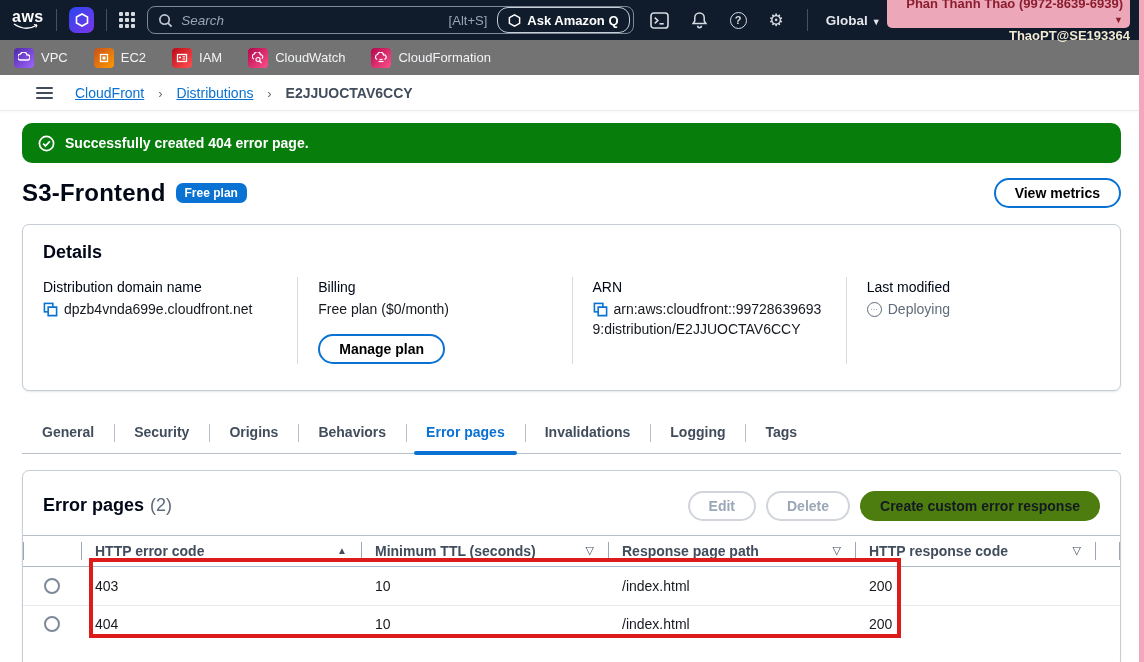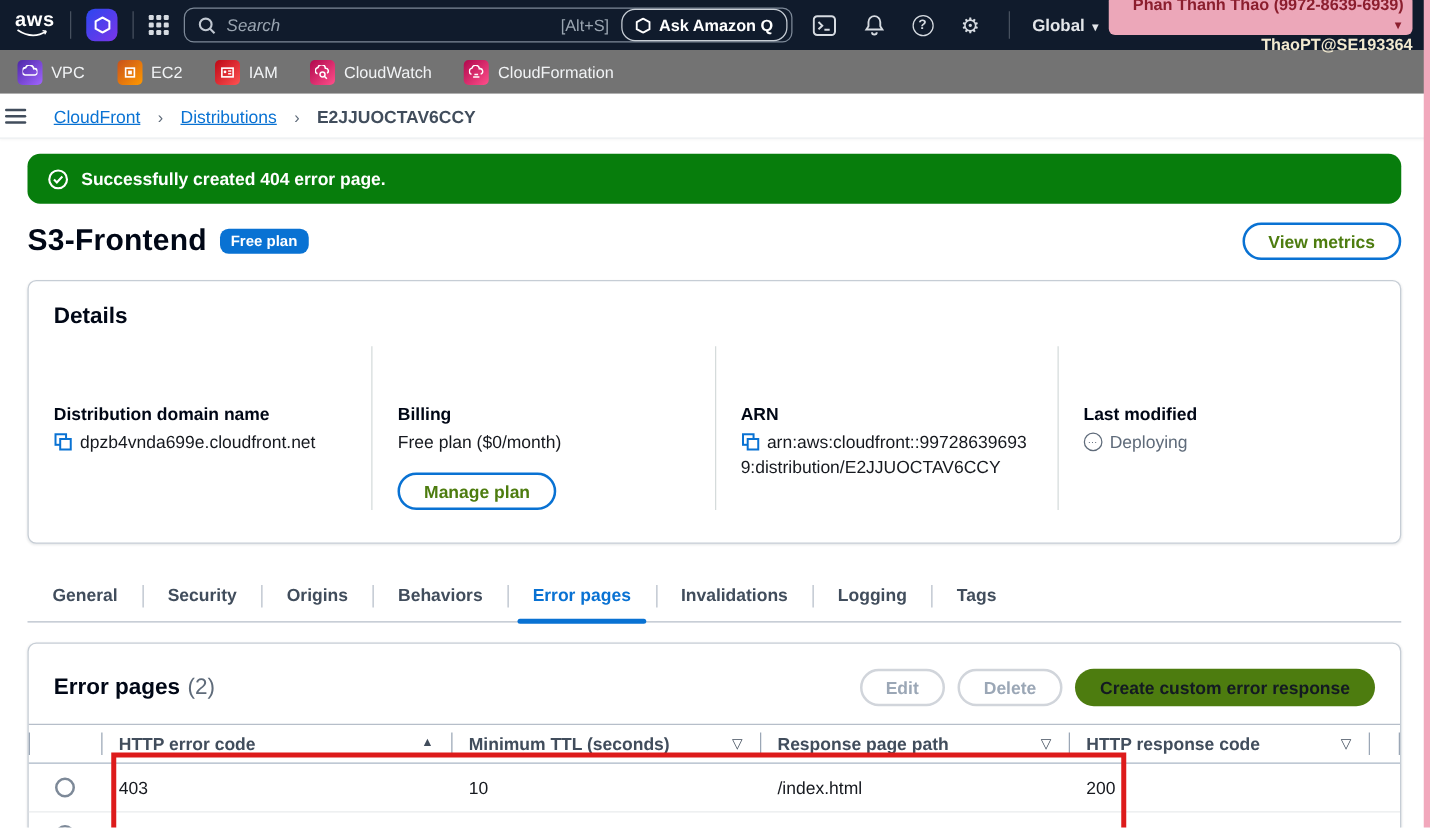--- a/index.html
+++ b/index.html
@@ -38,49 +38,49 @@
   .favbar { height:35px; background:#737373; display:flex; align-items:center; padding:0 14px; gap:26px; }
   .fav-item { display:flex; align-items:center; gap:7px; color:#f1f3f5; font-size:13px; cursor:pointer; }
   .fav-ic { width:20px; height:20px; border-radius:4px; display:flex; align-items:center; justify-content:center; }
   .ic-vpc { background:linear-gradient(135deg,#4d27a8,#a166ff); }
   .ic-ec2 { background:linear-gradient(135deg,#c8511b,#ff9900); }
   .ic-iam { background:linear-gradient(135deg,#bd0816,#ff5252); }
   .ic-cw  { background:linear-gradient(135deg,#b0084d,#ff4f8b); }
   .ic-cfn { background:linear-gradient(135deg,#b0084d,#ff4f8b); }
 
   
-  .breadcrumb-bar { height:36px; background:#fff; display:flex; align-items:center; padding:0 4px;
+  .breadcrumb-bar { height:36px; background:#fff; display:flex; align-items:center; padding:0 36px;
     border-bottom:1px solid #eaedf0; box-shadow:0 1px 2px rgba(0,0,0,.04); }
   .hamburger { display:flex; flex-direction:column; gap:3px; margin-right:22px; cursor:pointer; }
   .hamburger i { width:17px; height:2px; background:#414d5c; border-radius:1px; }
   .crumb-link { color:#0972d3; text-decoration:underline; cursor:pointer; font-size:14px; }
   .crumb-sep { color:#5f6b7a; margin:0 10px; font-size:13px; }
   .crumb-current { color:#414d5c; font-weight:bold; font-size:14px; }
 
   
   .main { padding:12px 23px 0 22px; }
 
   .flash { height:40px; background:#067306; background:#077d0c; border-radius:10px; display:flex; align-items:center;
     padding:0 16px; color:#fff; font-weight:bold; font-size:14px; gap:10px; }
 
   .page-header { display:flex; align-items:center; margin:15px 0 16px; }
   .page-title { font-size:24px; font-weight:bold; color:#000716; letter-spacing:.2px; }
   .plan-badge { background:#0972d3; color:#fff; font-size:12px; font-weight:bold; border-radius:7px;
     padding:3px 9px; margin-left:10px; }
-  .btn-outline { border:2px solid #0972d3; color:#4d7c0f; background:#fff; font-weight:bold; font-size:14px;
+  .btn-outline { border:2px solid #0972d3; color:#000000; background:#fff; font-weight:bold; font-size:14px;
     border-radius:18px; padding:5px 19px; cursor:pointer; font-family:inherit;text-align:center; }
   .header-actions { margin-left:auto; }
 
   .card { background:#fff; border:1px solid #c6cdd5; border-radius:7px; box-shadow:0 1px 2px rgba(0,28,36,.1); }
   .details-card { padding:17px 0 26px; margin-bottom:24px; }
   .details-heading { font-size:18px; font-weight:bold; color:#000716; padding:0 20px 14px; }
   .details-grid { display:grid; grid-template-columns:1fr 1fr 1fr 1fr; }
   .dcol { padding:2px 20px 0; }
   .dcol + .dcol { border-left:1px solid #d5dbdb; }
-  .dlabel { font-weight:bold; color:#000716; margin-bottom:5px; font-size:14px;margin-top:44px; }
+  .dlabel { font-weight:normal; color:#000716; margin-bottom:5px; font-size:14px; }
   .dvalue { color:#16191f; font-size:14px; line-height:1.4; word-break:break-all; }
   .inline-ic { display:inline-block; vertical-align:-3px; margin-right:6px; }
   .manage-btn { margin-top:14px; }
   .status-gray { color:#5f6b7a; display:flex; align-items:center; gap:6px; }
   .prog-icon { width:15px; height:15px; border:1.5px solid #5f6b7a; border-radius:50%; display:flex; align-items:center;
     justify-content:center; font-size:8px; letter-spacing:.5px; color:#5f6b7a; line-height:0; padding-bottom:3px; }
 
   
   .tabs { display:flex; border-bottom:1px solid #b6bec9; margin-bottom:16px; }
   .tab { position:relative; padding:9px 20px 13px; font-size:14px; font-weight:bold; color:#414d5c; cursor:pointer; white-space:nowrap; }

